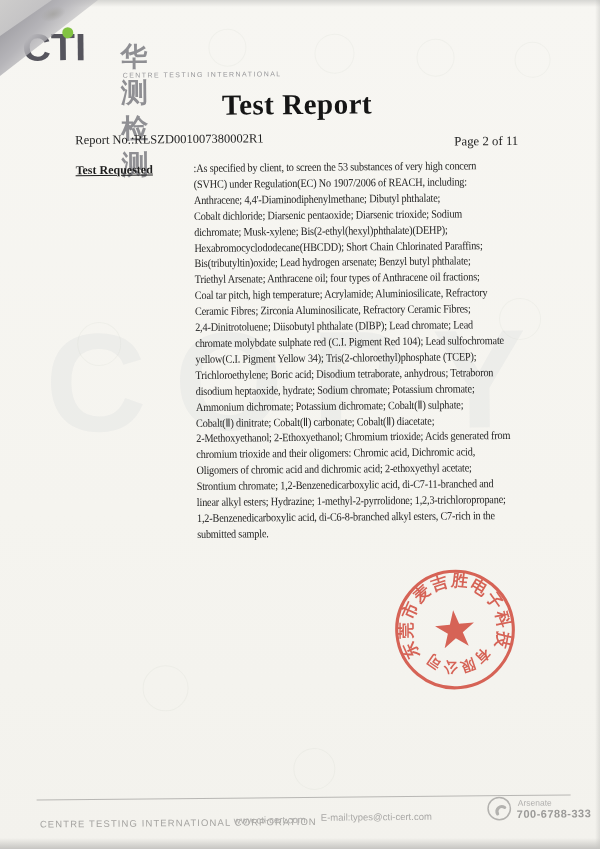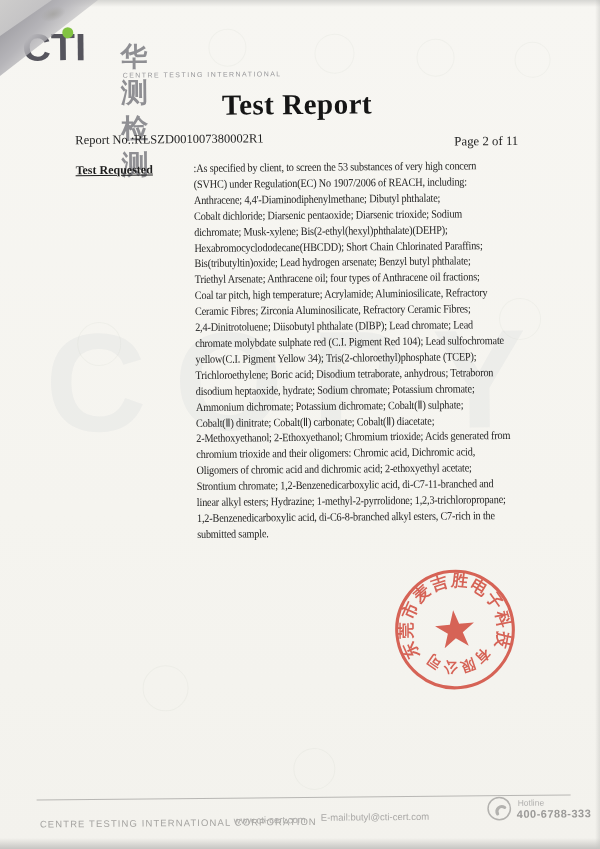--- a/index.html
+++ b/index.html
@@ -138,27 +138,27 @@
         <textPath href="#arcTop" startOffset="50%" text-anchor="middle">东莞市麦吉胜电子科技</textPath>
       </text>
       <text class="seal-arc-text" font-size="23" letter-spacing="2" fill="#d0483a">
         <textPath href="#arcBot" startOffset="50%" text-anchor="middle">有限公司</textPath>
       </text>
     </svg>
 
     <div class="footer-line"></div>
     <div class="f-company">CENTRE TESTING INTERNATIONAL CORPORATION</div>
     <div class="f-web">www.cti-cert.com</div>
-    <div class="f-mail">E-mail:butyl@cti-cert.com</div>
+    <div class="f-mail">E-mail:types@cti-cert.com</div>
     <svg class="f-phone" viewBox="0 0 26 26" width="25" height="25">
       <circle cx="13" cy="13" r="11.6" fill="none" stroke="#b3b2af" stroke-width="1.6"></circle>
       <path d="M8 16 C 9.5 10.5 16.5 10.5 18 16" fill="none" stroke="#b3b2af" stroke-width="3.2" stroke-linecap="round" transform="rotate(-42 13 13)"></path>
     </svg>
-    <div class="f-hotline">Hotline</div>
-    <div class="f-number">400-6788-333</div>
+    <div class="f-hotline">Arsenate</div>
+    <div class="f-number">700-6788-333</div>
 
   </div>
 
   <div class="scan-top"></div>
   <div class="corner-fold"></div>
   <div class="corner-curl"></div>
   <div class="staple"></div>
   <div class="scan-right"></div>
   <div class="scan-bottom"></div>
 

